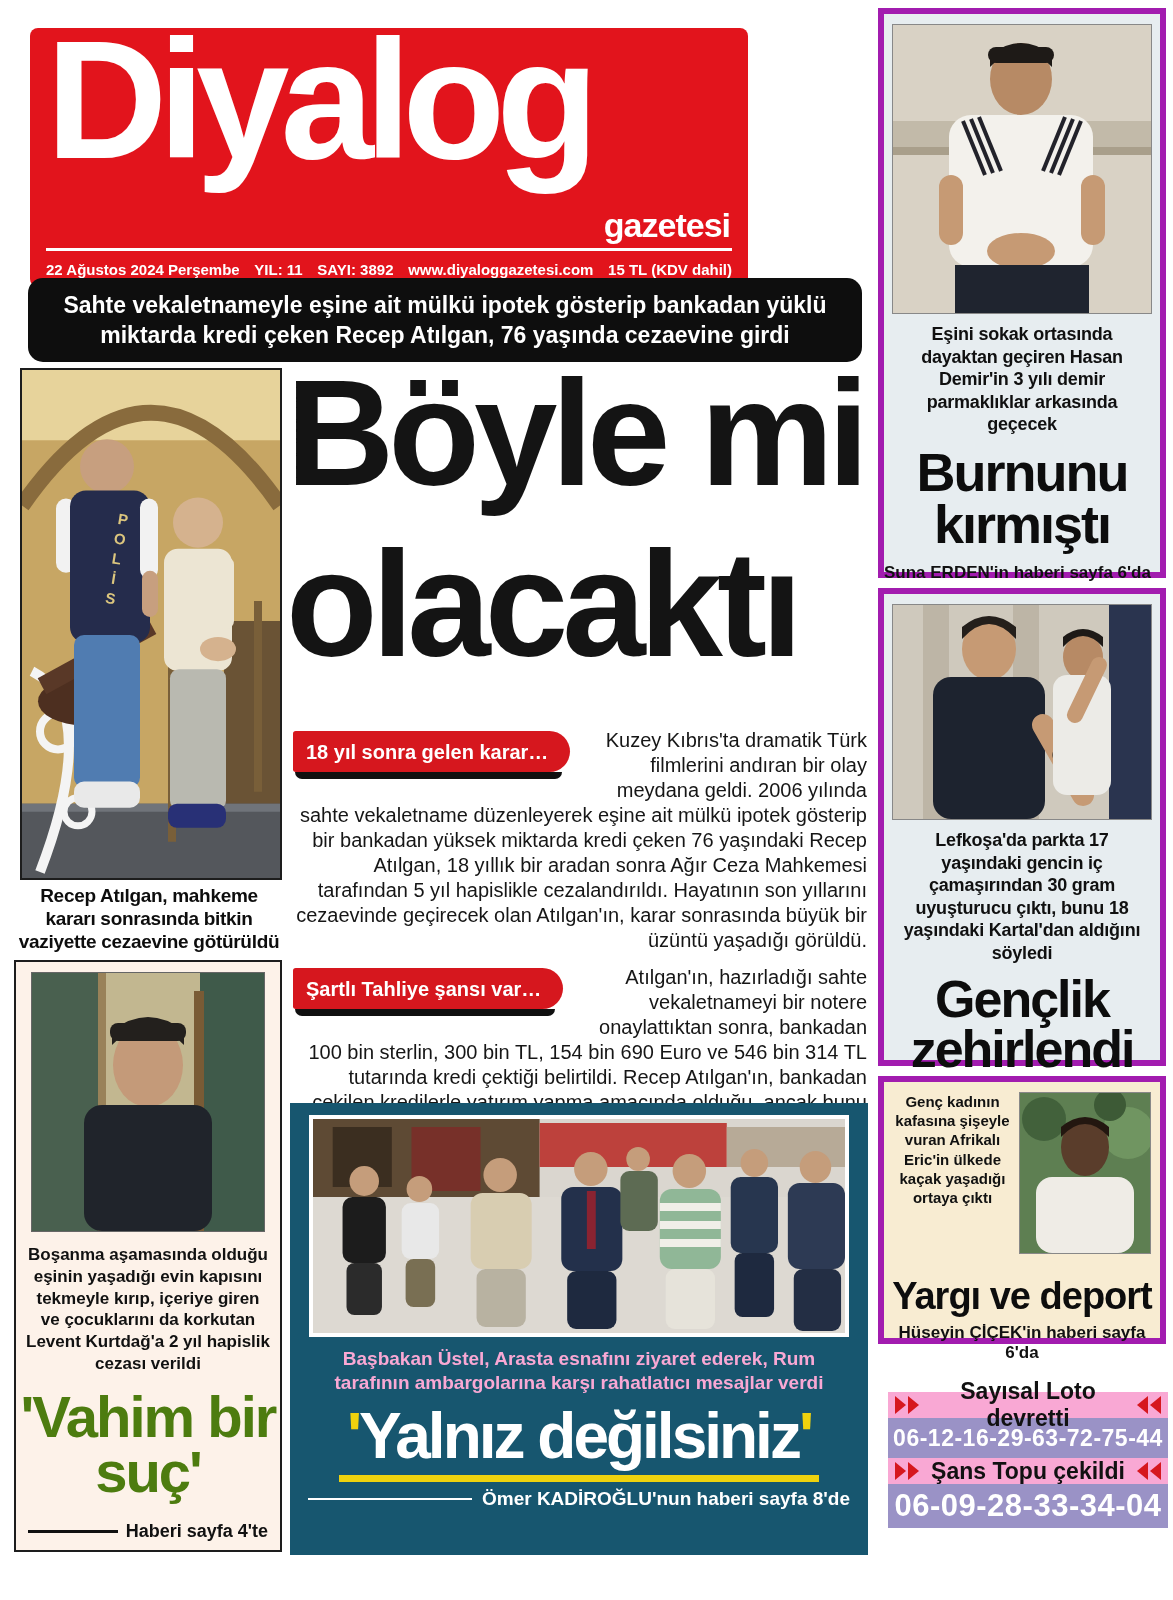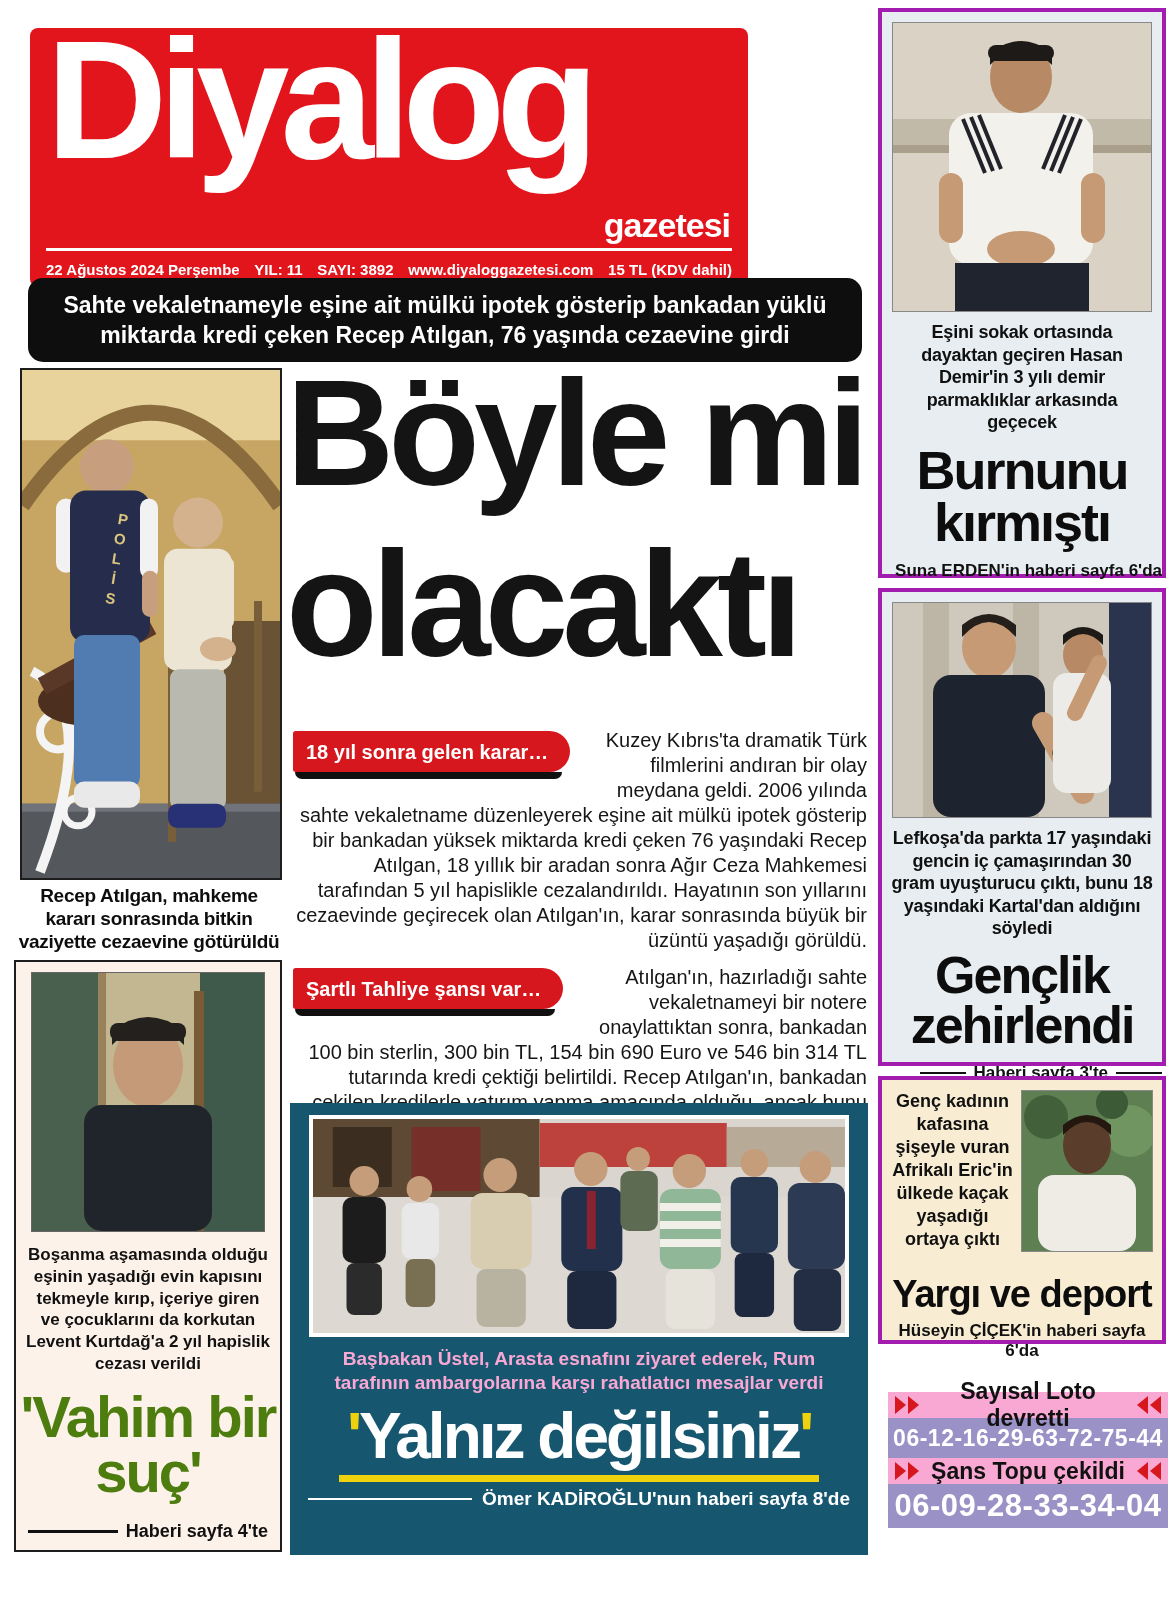--- a/index.html
+++ b/index.html
@@ -65,38 +65,38 @@
   .bottom-caption{color:#f9a8d4;font-weight:bold;font-size:19px;line-height:1.28;margin:10px 24px 0;}
   .bottom-headline{margin-top:8px;font-size:64px;font-weight:bold;color:#fff;letter-spacing:-3px;
                    line-height:1.0;display:inline-block;border-bottom:7px solid #efd20e;
                    padding:0 8px 7px;white-space:nowrap;}
   .bottom-headline .quote{color:#efd20e;}
   .bottom-byline{display:flex;justify-content:flex-end;align-items:center;gap:10px;margin:6px 18px 0;}
   .bottom-byline .line{flex:1;height:2px;background:#fff;}
   .bottom-byline span{color:#fff;font-weight:bold;font-size:19px;white-space:nowrap;}
 
   
-  .rbox{position:absolute;left:878px;width:288px;background:#e7edf0;border:4px solid #a21caf;
+  .rbox{position:absolute;left:878px;width:288px;background:#e7edf0;border:6px solid #a21caf;
         box-sizing:border-box;text-align:center;}
   .rbox1{top:8px;height:570px;}
   .rbox2{top:588px;height:478px;}
   .rbox3{top:1076px;height:268px;background:#f8ecd2;}
   .rphoto{margin:10px auto 0;border:1px solid #888;}
   .rphoto.p1{width:258px;height:288px;}
   .rphoto.p2{width:258px;height:214px;}
   .rintro{font-weight:bold;font-size:18px;line-height:1.25;margin:9px 9px 0;color:#101010;
           letter-spacing:-0.2px;}
   .rheadline{font-weight:bold;letter-spacing:-2px;line-height:0.97;margin-top:10px;color:#0d0d0d;}
   .rbox1 .rheadline{font-size:54px;}
   .rbox2 .rheadline{font-size:52px;}
   .rbyline{font-weight:bold;font-size:17px;margin-top:13px;display:flex;align-items:center;
-           justify-content:flex-end;gap:8px;color:#111;}
+           justify-content:flex-start;gap:8px;color:#111;}
   .rbyline .dash{width:46px;height:2px;background:#111;}
   .r3row{display:flex;gap:7px;padding:10px 9px 0;}
-  .r3text{flex:1;font-weight:bold;font-size:18px;line-height:1.28;text-align:center;color:#111;}
+  .r3text{flex:1;font-weight:bold;font-size:15px;line-height:1.28;text-align:center;color:#111;}
   .r3photo{width:130px;height:160px;border:1px solid #888;flex:none;}
   .rbox3 .rheadline{font-size:38px;margin-top:24px;letter-spacing:-1px;}
   .rbox3 .rbyline{margin-top:8px;}
 
   
   .lottery{position:absolute;left:888px;top:1392px;width:280px;}
   .lot-label{background:#f9a8d4;display:flex;align-items:center;justify-content:space-between;
              padding:0 7px;height:26px;font-weight:bold;font-size:23px;color:#111;}
   .lot-label .txt{flex:1;text-align:center;}
   .lot-nums{background:#9a92c6;color:#fff;font-weight:bold;text-align:center;}

